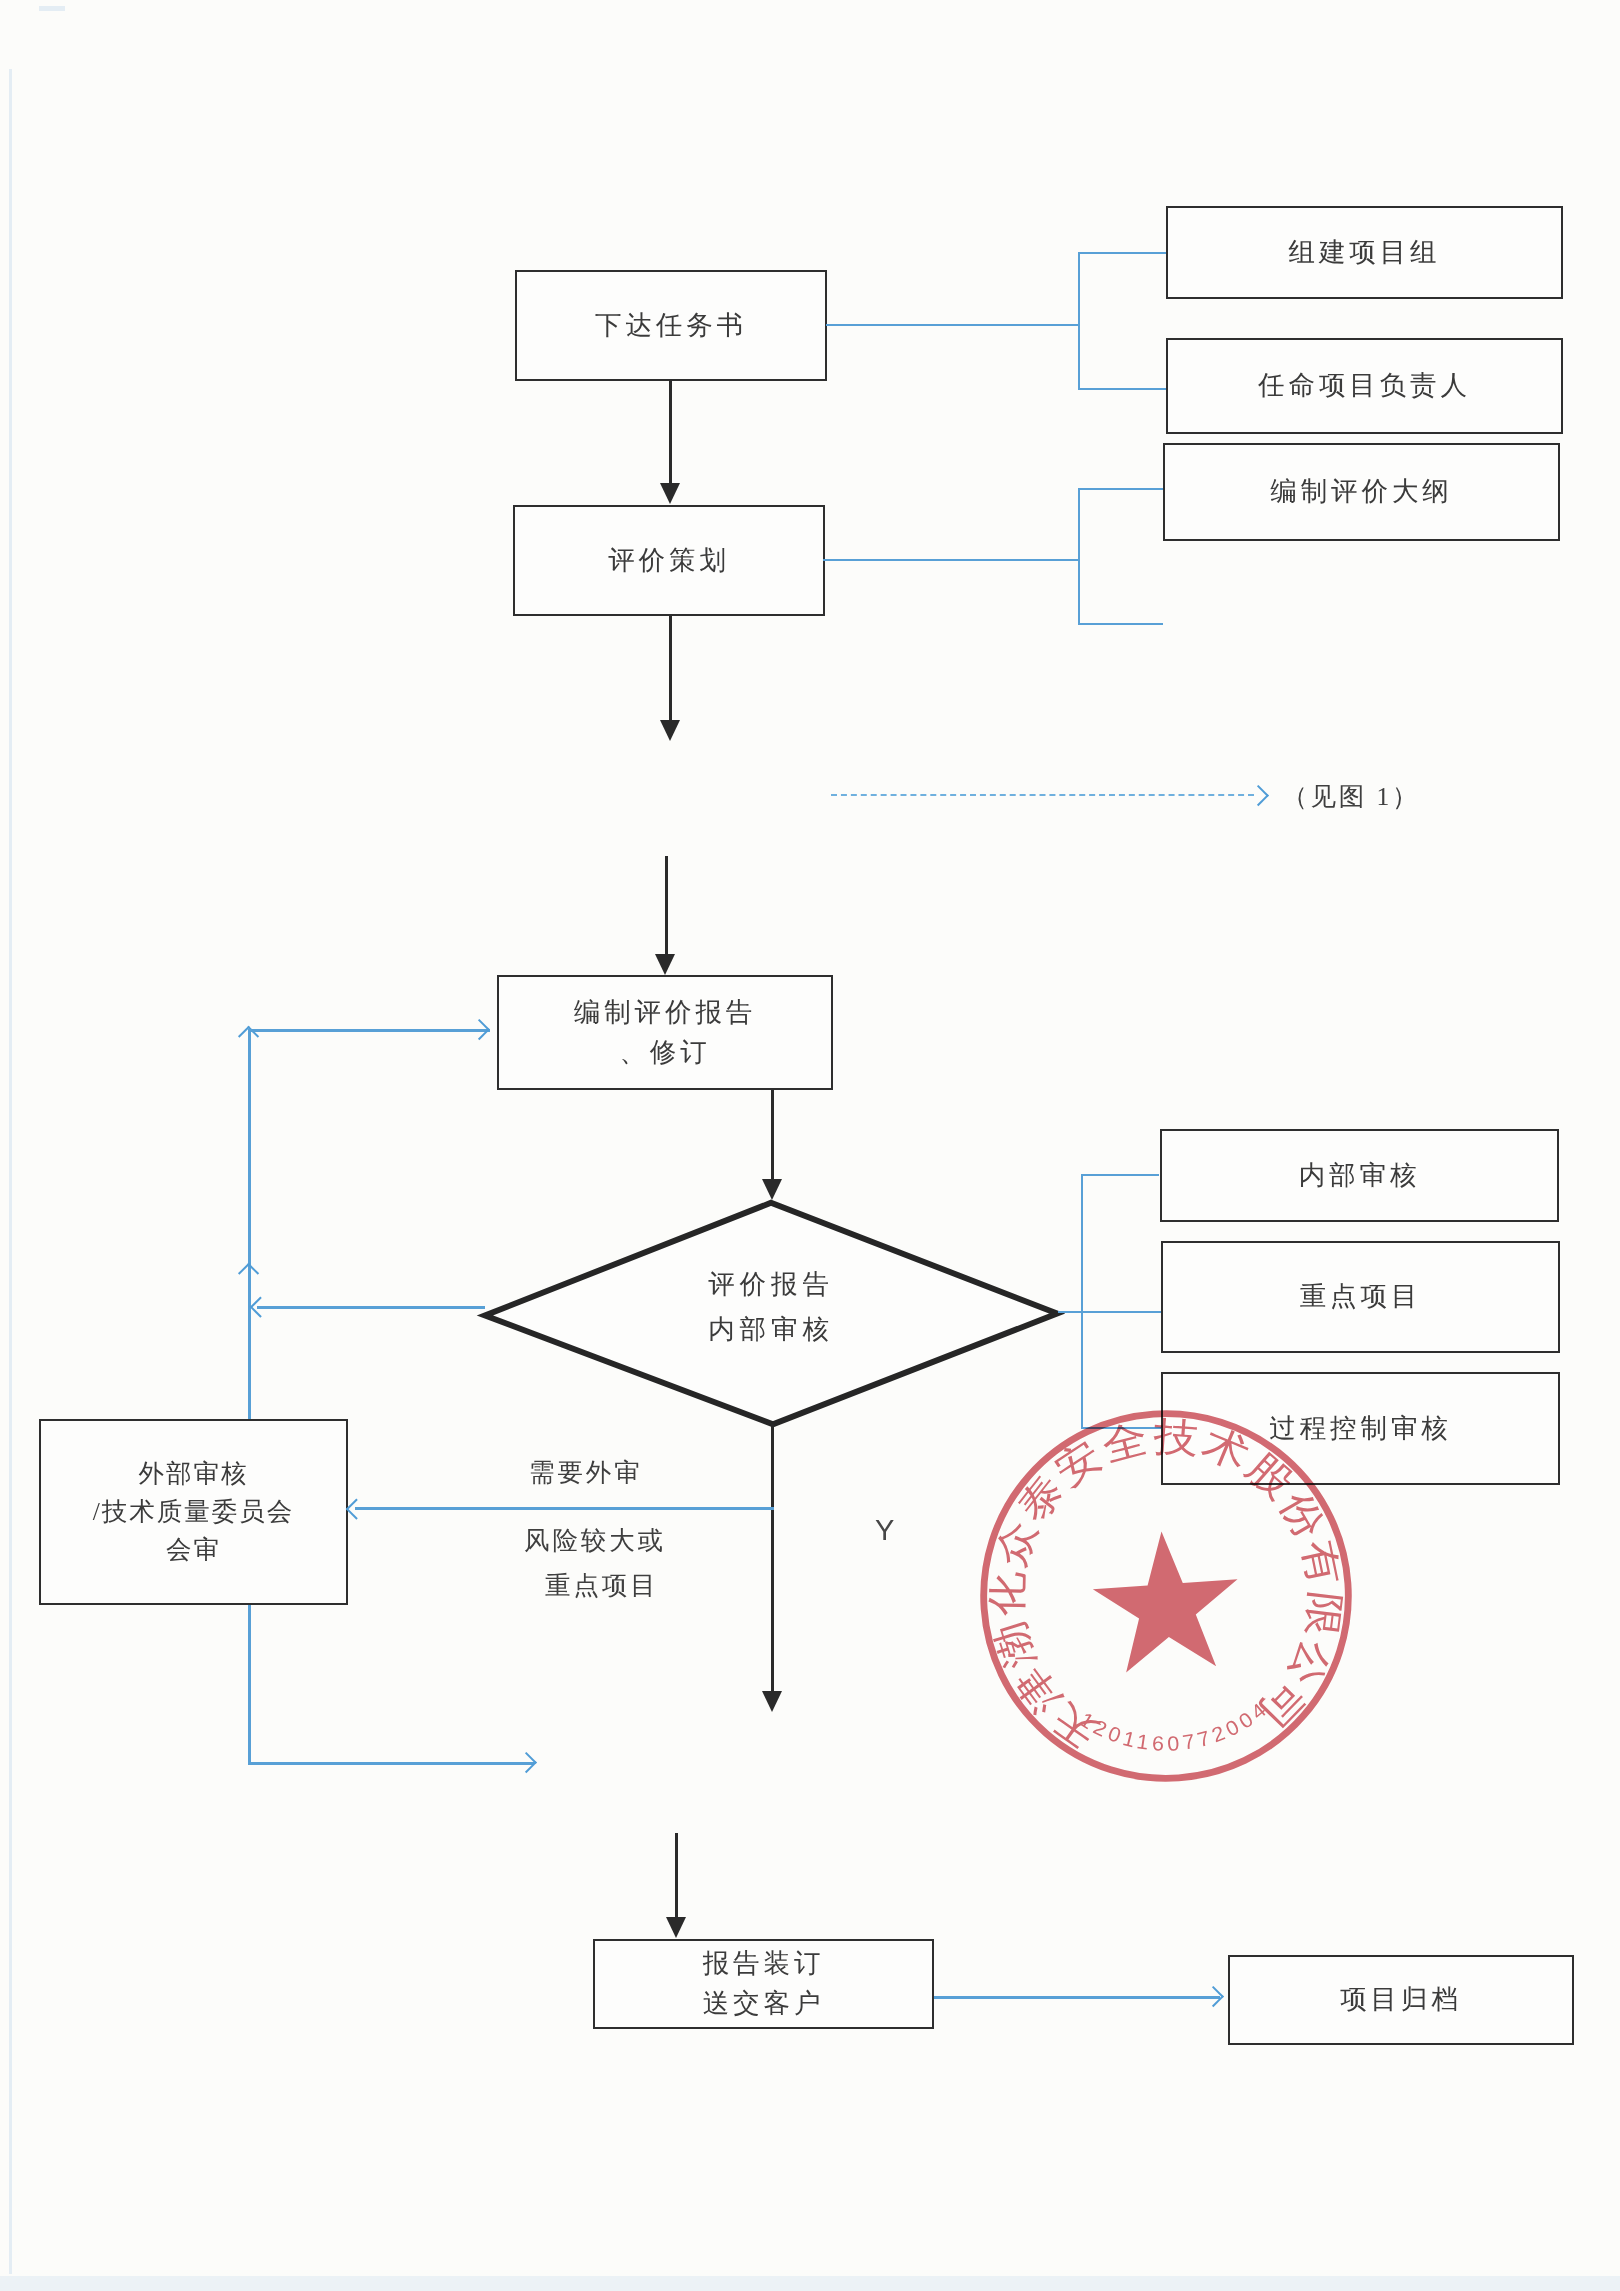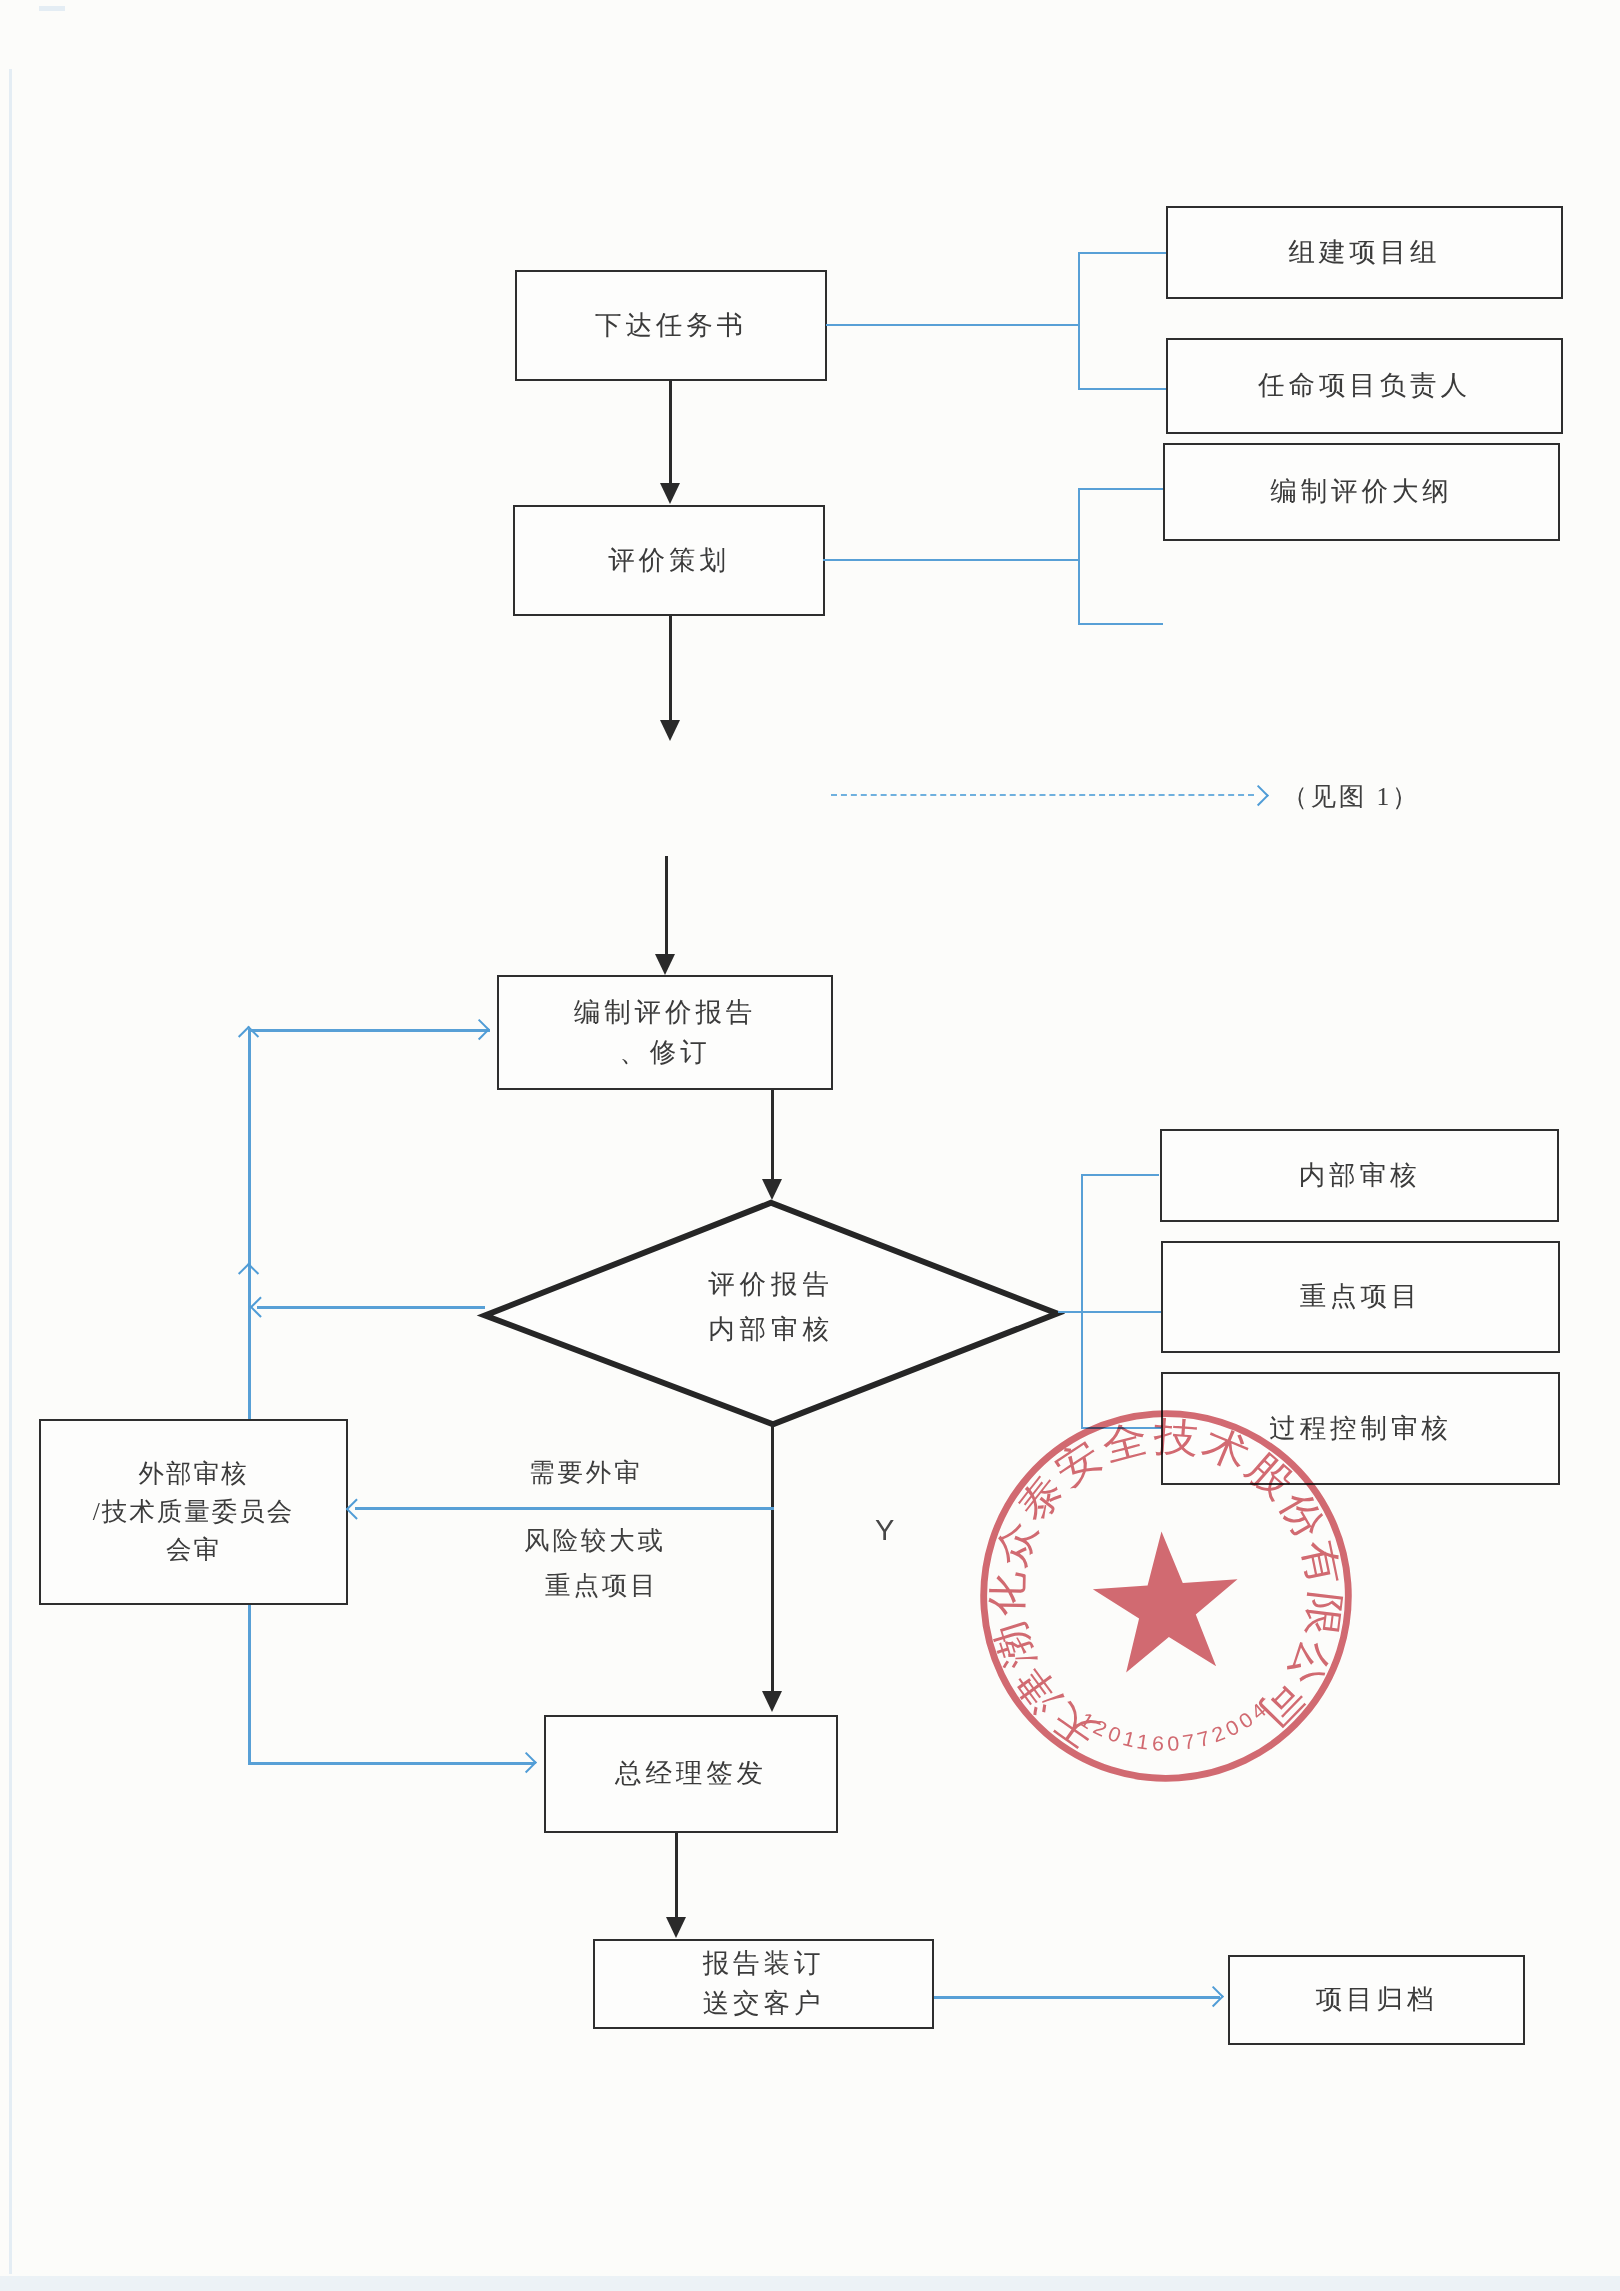--- a/index.html
+++ b/index.html
@@ -45,40 +45,39 @@
   <div class="box" style="left:515px;top:270px;width:312px;height:111px;">下达任务书</div>
 
   <div class="box" style="left:513px;top:505px;width:312px;height:111px;">评价策划</div>
 
 
   <div class="box" style="left:497px;top:975px;width:336px;height:115px;">
     <span>编制评价报告</span>
     <span>、修订</span>
   </div>
 
-  <div class="box" style="left:544px;top:1715px;width:294px;height:118px;">总经理签发</div>
 
   <div class="box" style="left:593px;top:1939px;width:341px;height:90px;">
     <span>报告装订</span>
     <span>送交客户</span>
   </div>
 
   <div class="box" style="left:39px;top:1419px;width:309px;height:186px;font-size:25.5px;letter-spacing:2px;">
     <span>外部审核</span>
     <span>/技术质量委员会</span>
     <span>会审</span>
   </div>
 
   <div class="box" style="left:1166px;top:206px;width:397px;height:93px;">组建项目组</div>
   <div class="box" style="left:1166px;top:338px;width:397px;height:96px;">任命项目负责人</div>
   <div class="box" style="left:1163px;top:443px;width:397px;height:98px;">编制评价大纲</div>
   <div class="box" style="left:1160px;top:1129px;width:399px;height:93px;">内部审核</div>
   <div class="box" style="left:1161px;top:1241px;width:399px;height:112px;">重点项目</div>
   <div class="box" style="left:1161px;top:1372px;width:399px;height:113px;">过程控制审核</div>
-  <div class="box" style="left:1228px;top:1955px;width:297px;height:90px;">项目归档</div>
+  <div class="box" style="left:1228px;top:1955px;width:346px;height:90px;">项目归档</div>
 
   <svg style="position:absolute;left:470px;top:1191px;" width="603" height="245" viewBox="0 0 615 250">
     <polygon points="307,12 599,125 309,238 15,127" fill="#fdfdfc" stroke="#262626" stroke-width="6" stroke-linejoin="miter"></polygon>
   </svg>
   <div style="position:absolute;left:624px;top:1262px;width:294px;text-align:center;font-size:26.5px;letter-spacing:4.9px;line-height:1.7;">
     <span style="display:block;">评价报告</span>
     <span style="display:block;">内部审核</span>
   </div>
 
   <div class="kv" style="left:669px;top:380px;height:105px;"></div>

